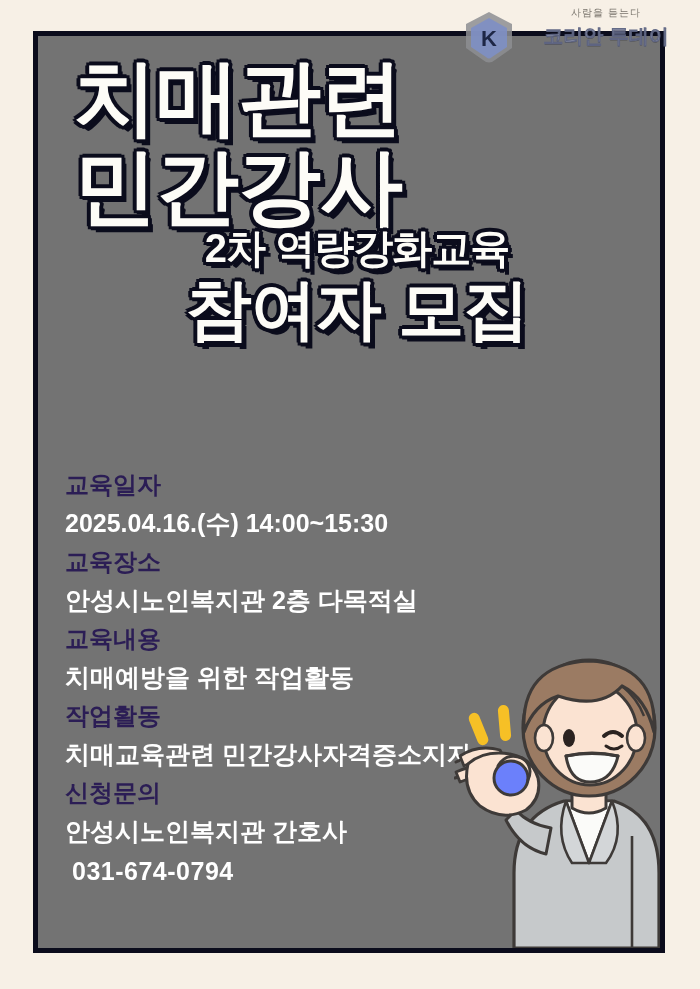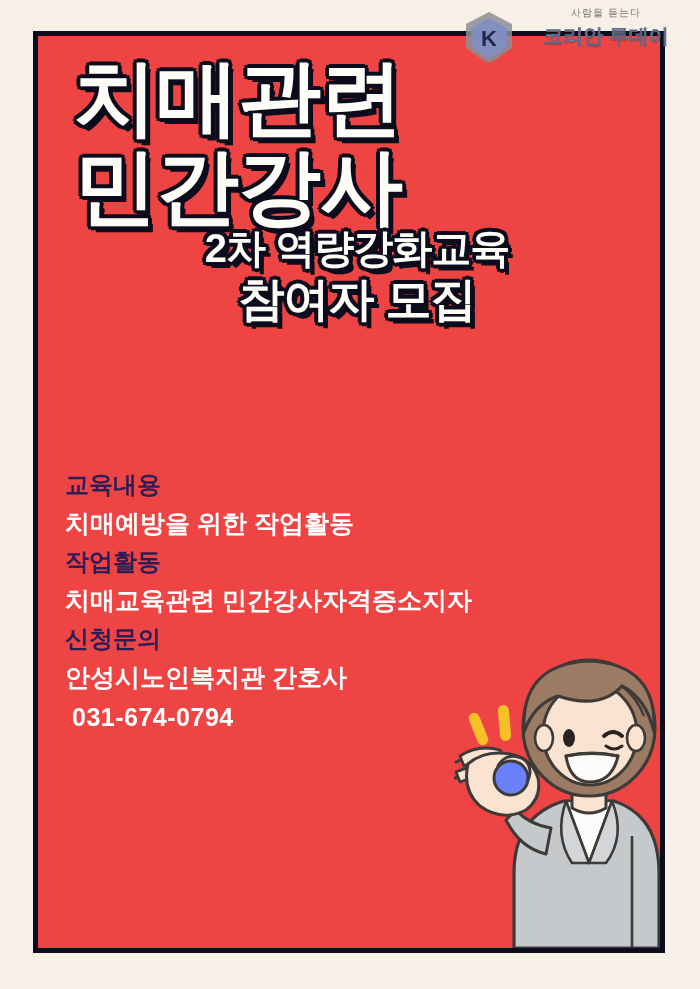--- a/index.html
+++ b/index.html
@@ -59,21 +59,21 @@
     opacity: .95;
   }
 
   
   #poster-panel {
     position: absolute;
     left: 33px;
     top: 31px;
     width: 632px;
     height: 922px;
-    background: #ef4444;
+    background: #737373;
     border: 5px solid #0b0c1c;
     box-sizing: border-box;
     overflow: hidden;
   }
 
   
   #headline-block {
     position: absolute;
     left: 0;
     top: 20px;
@@ -102,21 +102,21 @@
     padding-left: 36px;
     margin-bottom: 0;
   }
   #headline-3 {
     font-size: 40px;
     text-align: center;
     padding-left: 6px;
     margin-bottom: 8px;
   }
   #headline-4 {
-    font-size: 46px;
+    font-size: 66px;
     text-align: center;
     padding-left: 6px;
   }
 
   
   #details-block {
     position: absolute;
     left: 27px;
     top: 430px;
     width: 600px;
@@ -171,21 +171,29 @@
 
   <div id="headline-block">
     <div class="headline-line" id="headline-1">치매관련</div>
     <div class="headline-line" id="headline-2">민간강사</div>
     <div class="headline-line" id="headline-3">2차 역량강화교육</div>
     <div class="headline-line" id="headline-4">참여자 모집</div>
   </div>
 
   <div id="details-block">
 
-
+    <div class="detail-group">
+      <div class="detail-label">교육일자</div>
+      <div class="detail-value">2025.04.16.(수) 14:00~15:30</div>
+    </div>
+
+    <div class="detail-group">
+      <div class="detail-label">교육장소</div>
+      <div class="detail-value">안성시노인복지관 2층 다목적실</div>
+    </div>
 
     <div class="detail-group">
       <div class="detail-label">교육내용</div>
       <div class="detail-value">치매예방을 위한 작업활동</div>
     </div>
 
     <div class="detail-group">
       <div class="detail-label">작업활동</div>
       <div class="detail-value">치매교육관련 민간강사자격증소지자</div>
     </div>

